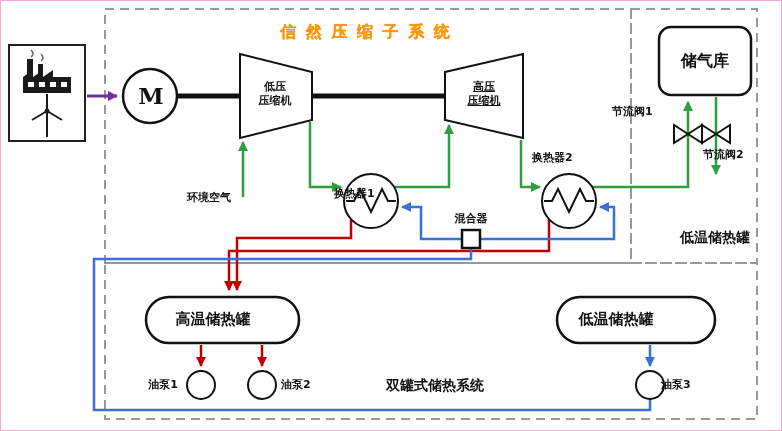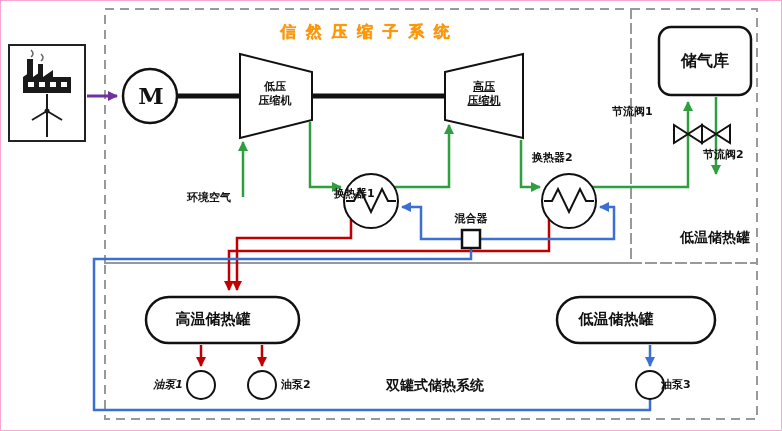--- a/index.html
+++ b/index.html
@@ -16,21 +16,21 @@
   .lbl{
     position:absolute;
     font-weight:bold;
     color:#111;
     font-size:11px;
     line-height:1.25;
     white-space:pre-line;
     font-family:"DejaVu Sans","Liberation Sans",sans-serif;
   }
   .center{text-align:center;}
-  .right{text-align:right;font-style:italic;}
+  .right{text-align:center;}
   .big{font-size:15px;}
   .mid{font-size:14px;}
   .xbig{font-size:16px;}
   .serif{font-family:"DejaVu Serif","Liberation Serif",serif;font-size:23px;}
   .title{
     color:#FF9800;
     font-size:16px;
     letter-spacing:2px;
     text-shadow:0 0 1px #e07b00;
   }

